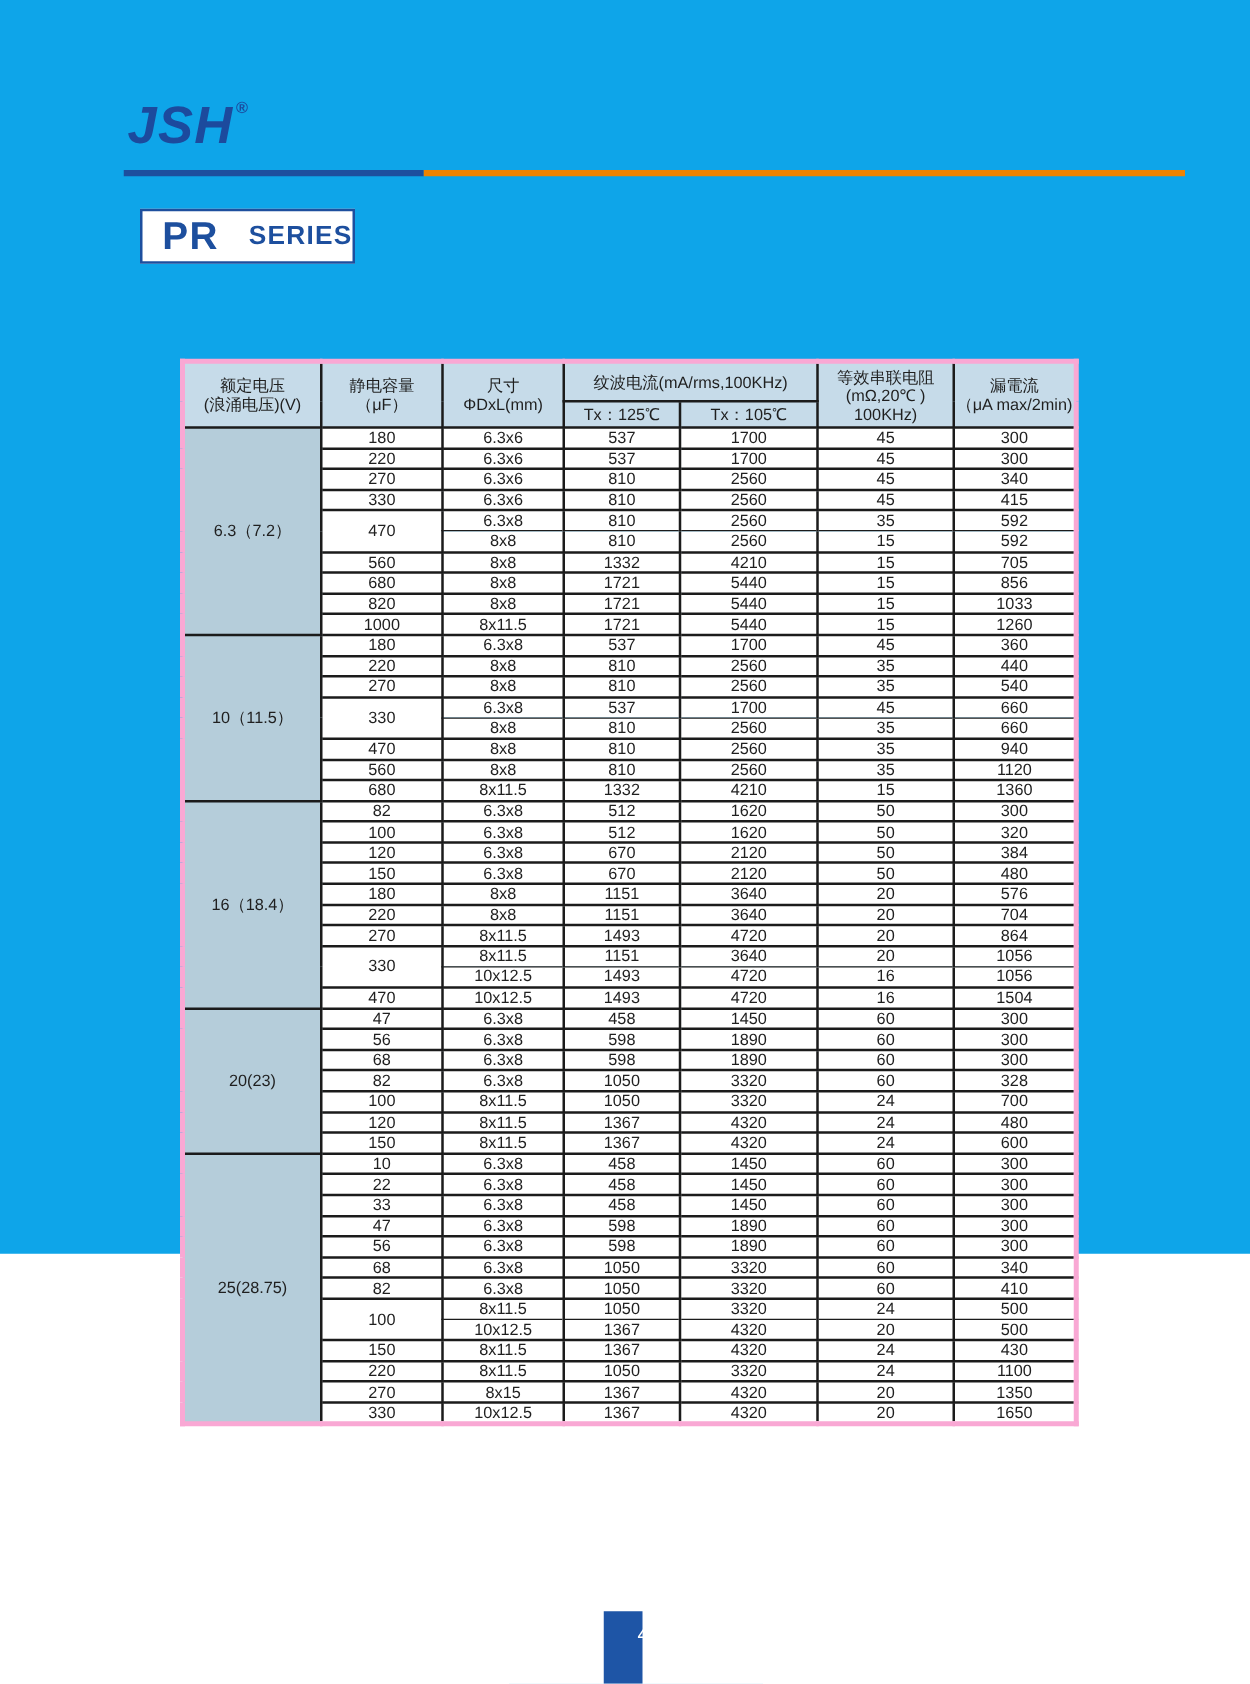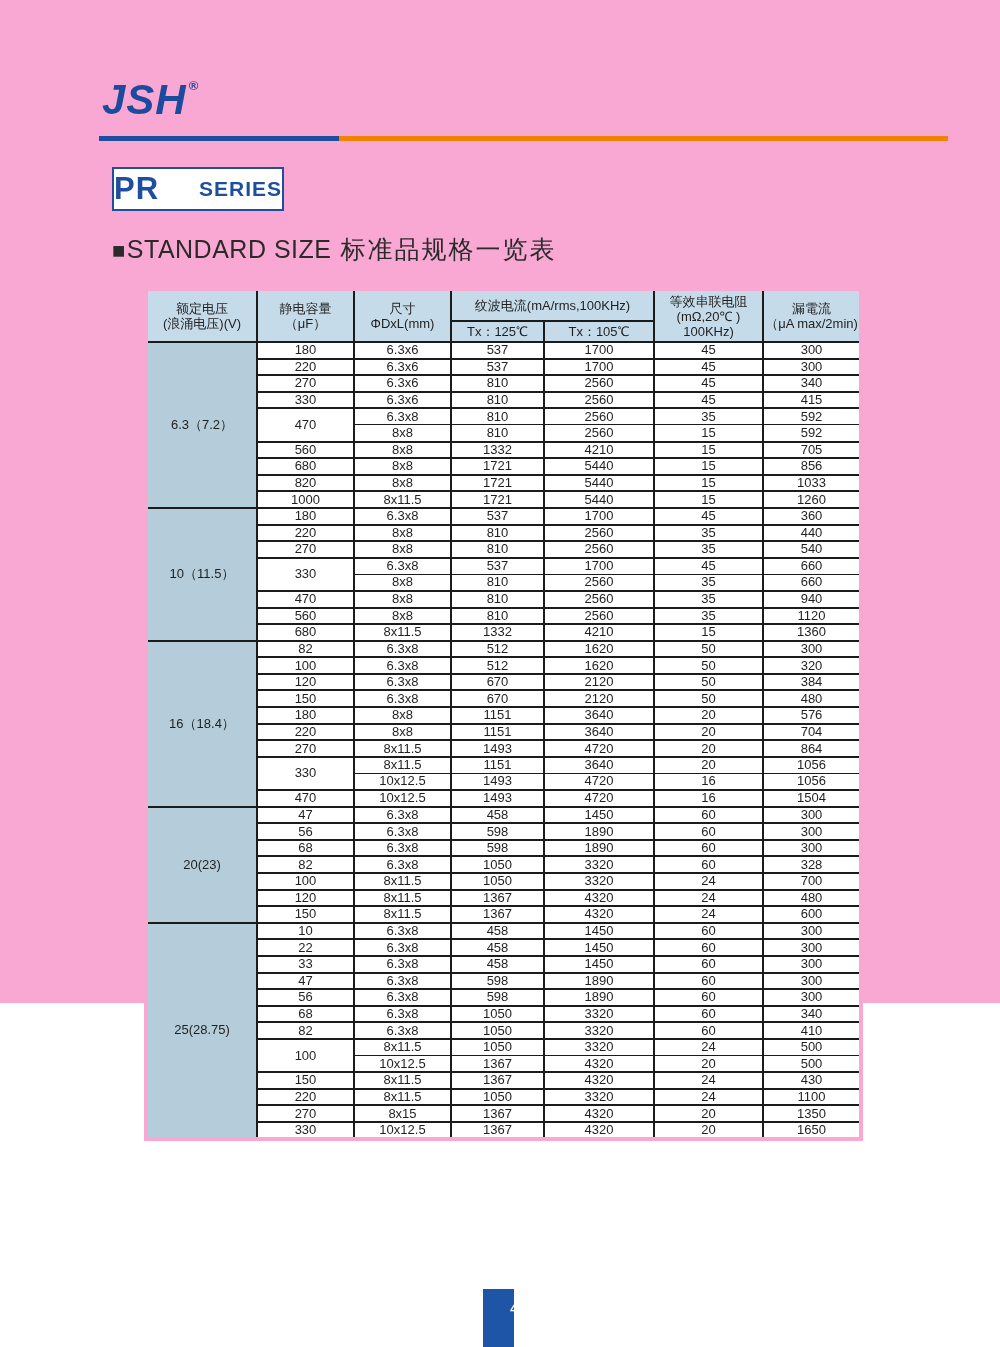--- a/index.html
+++ b/index.html
@@ -1,32 +1,32 @@
 <!DOCTYPE html>
 <html><head>
 <meta charset="utf-8">
 <style>
   * { margin: 0; padding: 0; box-sizing: border-box; }
   html, body { width: 1000px; height: 1347px; background: #ffffff; overflow: hidden;
     font-family: "Liberation Sans", sans-serif; }
-  .page { position: relative; width: 1000px; height: 1003px; background: #f9a8d4; }
+  .page { position: relative; width: 1000px; height: 1003px; background: #0ea5e9; }
 
   
   .logo { position: absolute; left: 102px; top: 76px; color: #1c4a9d;
     font-style: italic; font-weight: bold; font-size: 42px; letter-spacing: 1px; }
   .logo sup { font-size: 13px; font-style: normal; vertical-align: 24px; margin-left: 2px; }
 
   
   .rule { position: absolute; left: 99px; top: 136px; width: 849px; height: 5px; display: flex; }
   .rule-blue { width: 240px; height: 100%; background: #1d4f9e; }
   .rule-orange { flex: 1; height: 100%; background: #f08300; }
 
   
   .series-box { position: absolute; left: 112px; top: 167px; width: 172px; height: 44px;
-    border: 2px solid #1d4f9e; display: flex; align-items: center; justify-content: space-between;
+    border: 2px solid #1d4f9e; display: flex; align-items: center; justify-content: flex-end;
     gap: 24px; color: #1d4f9e; background: #fff; }
   .series-main { font-size: 31px; font-weight: bold; letter-spacing: 1px; }
   .series-sub { font-size: 21px; font-weight: bold; letter-spacing: 1px; }
 
   
   .section-title { position: absolute; left: 112px; top: 233px; color: #2a2a2a;
     font-size: 25px; letter-spacing: 0.5px; white-space: nowrap; font-weight: normal; }
   .section-title .sq { font-size: 22px; margin-right: 1px; }
   .section-title .zh { margin-left: 9px; letter-spacing: 2px; }
 
@@ -62,23 +62,20 @@
   <div class="rule">
     <span class="rule-blue"></span>
     <span class="rule-orange"></span>
   </div>
 
   <div class="series-box">
     <span class="series-main">PR</span>
     <span class="series-sub">SERIES</span>
   </div>
 
-  <h2 class="section-title">
-    <span class="sq">■</span><span>STANDARD SIZE</span><span class="zh">标准品规格一览表</span>
-  </h2>
 
   <table class="spec">
     <colgroup>
       <col style="width:111px">
         <col style="width:97px">
         <col style="width:97px">
       <col style="width:93px">
         <col style="width:110px">
         <col style="width:109px">
         <col style="width:98px">

